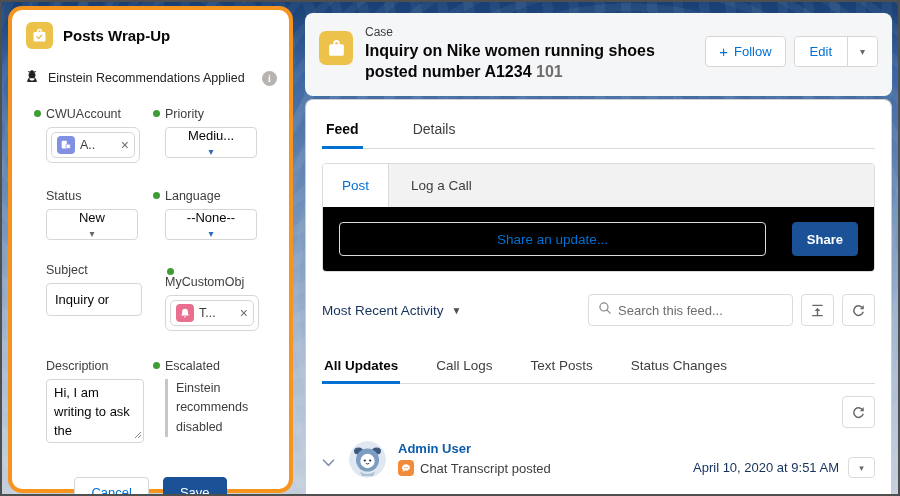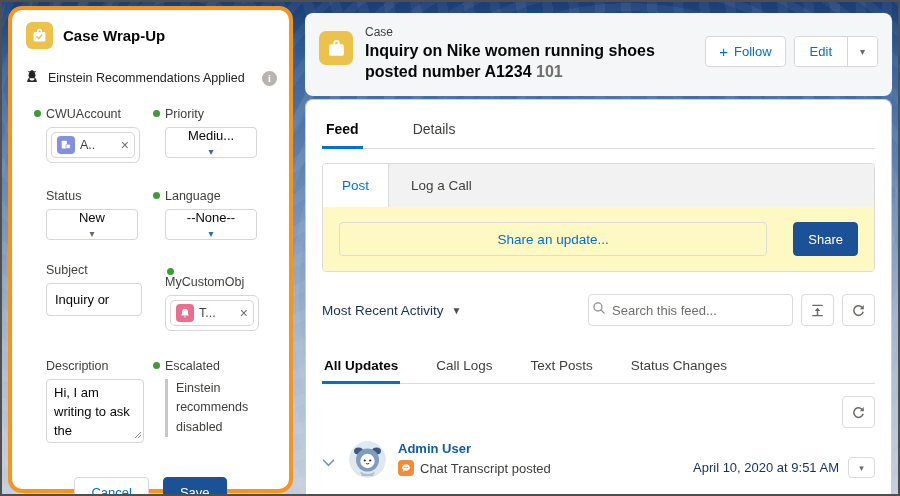--- a/index.html
+++ b/index.html
@@ -85,27 +85,27 @@
     background:#fff; border-radius:8px 8px 0 0; border:1px solid #cfcecd; border-bottom:none;
     padding:12px 16px 0;
   }
   .main-tabs{ display:flex; border-bottom:1px solid #dddbda;text-align:center; }
   .main-tab{ font-size:14px; color:#3e3e3c; padding:9px 4px; margin-right:46px; cursor:pointer; }
   .main-tab.active{ font-weight:700; color:#080707; border-bottom:3px solid #0070d2; margin-bottom:-1px; }
   .publisher{ margin-top:14px; border:1px solid #dddbda; border-radius:4px; overflow:hidden; }
   .pub-tabs{ display:flex; background:#f3f2f2; height:43px; }
   .pub-tab{ font-size:13.5px; display:flex; align-items:center; padding:0 22px; color:#3e3e3c; cursor:pointer; }
   .pub-tab.active{ background:#fff; color:#0070d2; border-right:1px solid #dddbda; padding:0 19px; }
-  .pub-body{ display:flex; align-items:center; gap:26px; padding:15px 16px; background:#fef9c3; }
+  .pub-body{ display:flex; align-items:center; gap:26px; padding:15px 16px; background:#000000; }
   .share-box{ flex:1; height:34px; border:1px solid #dddbda; border-radius:4px; display:flex; align-items:center; justify-content:center; font-size:13.5px; color:#0070d2; cursor:text; }
-  .btn-share{ height:34px; background:#1b5297; border:1px solid #1b5297; border-radius:4px; color:#fff; font-size:13px; font-weight:400; padding:0 14px; cursor:pointer; font-family:"Liberation Sans",sans-serif; }
+  .btn-share{ height:34px; background:#1b5297; border:1px solid #1b5297; border-radius:4px; color:#fff; font-size:13px; font-weight:700; padding:0 14px; cursor:pointer; font-family:"Liberation Sans",sans-serif; }
   .controls{ display:flex; align-items:center; margin-top:22px; }
   .sort{ display:flex; align-items:center; gap:8px; font-size:13.5px; color:#16325c; cursor:pointer; }
   .sort .tri{ font-size:10px; color:#514f4d; }
-  .search-box{ margin-left:auto; width:205px; height:32px; border:1px solid #dddbda; border-radius:4px; display:flex; align-items:center; padding:0 3px; gap:6px; }
+  .search-box{ margin-left:auto; width:205px; height:32px; border:1px solid #dddbda; border-radius:4px; display:flex; align-items:center; padding:0 9px; gap:6px; }
   .search-box input{ border:none; outline:none; flex:1; font-size:13px; color:#3e3e3c; font-family:"Liberation Sans",sans-serif; min-width:0; }
   .search-box input::placeholder{ color:#706e6b; }
   .icon-btn{ width:33px; height:32px; border:1px solid #dddbda; border-radius:4px; background:#fff; display:flex; align-items:center; justify-content:center; margin-left:8px; cursor:pointer; }
   .filter-tabs{ display:flex; margin-top:24px; border-bottom:1px solid #dddbda; }
   .filter-tab{ font-size:13.5px; color:#3e3e3c; padding:8px 2px; margin-right:34px; cursor:pointer; }
   .filter-tab.active{ font-weight:700; color:#080707; border-bottom:3px solid #0070d2; margin-bottom:-1px; }
   .refresh-row{ display:flex; justify-content:flex-end; margin-top:12px; }
   .feed-item{ display:flex; align-items:flex-start; margin-top:13px; }
   .fi-chevron{ margin-top:12px; cursor:pointer; }
   .avatar{ width:37px; height:37px; border-radius:50%; overflow:hidden; margin:0 12px 0 14px; flex:0 0 auto; }
@@ -122,21 +122,21 @@
 <div class="screen">
 
   <section class="wrapup">
     <div class="wr-head">
       <span class="wr-icon">
         <svg width="17" height="17" viewBox="0 0 20 20">
             <path fill="#fff" d="M7 6V5a3 3 0 013-3 3 3 0 013 3v1h2.5A1.5 1.5 0 0117 7.5v8A1.5 1.5 0 0115.5 17h-11A1.5 1.5 0 013 15.5v-8A1.5 1.5 0 014.5 6H7zm1.8 0h2.4V5a1.2 1.2 0 00-2.4 0v1z"></path>
             <path fill="none" stroke="#ecc24a" stroke-width="1.7" stroke-linecap="round" stroke-linejoin="round" d="M7 11.4l2 2 3.6-3.8"></path>
           </svg>
       </span>
-      <h2 class="wr-title">Case Wrap-Up</h2>
+      <h2 class="wr-title">Posts Wrap-Up</h2>
     </div>
     <div class="divider"></div>
 
     <div class="einstein-row">
       <span>
         <svg width="16" height="15" viewBox="0 0 16 15">
             <path fill="#232323" d="M3.2 13c0-2.9 2.1-5.2 4.8-5.2s4.8 2.3 4.8 5.2H3.2z"></path>
             <circle cx="8" cy="6.2" r="3.4" fill="#232323"></circle>
             <path fill="#232323" d="M4.9 3.6L3.6 2l2 .5L8 1l2.4 1.5 2-.5-1.3 1.6z"></path>
             <path fill="#fff" d="M5.6 9.3h4.8v1.1c0 .5-1.1 1-2.4 1s-2.4-.5-2.4-1V9.3z"></path>

